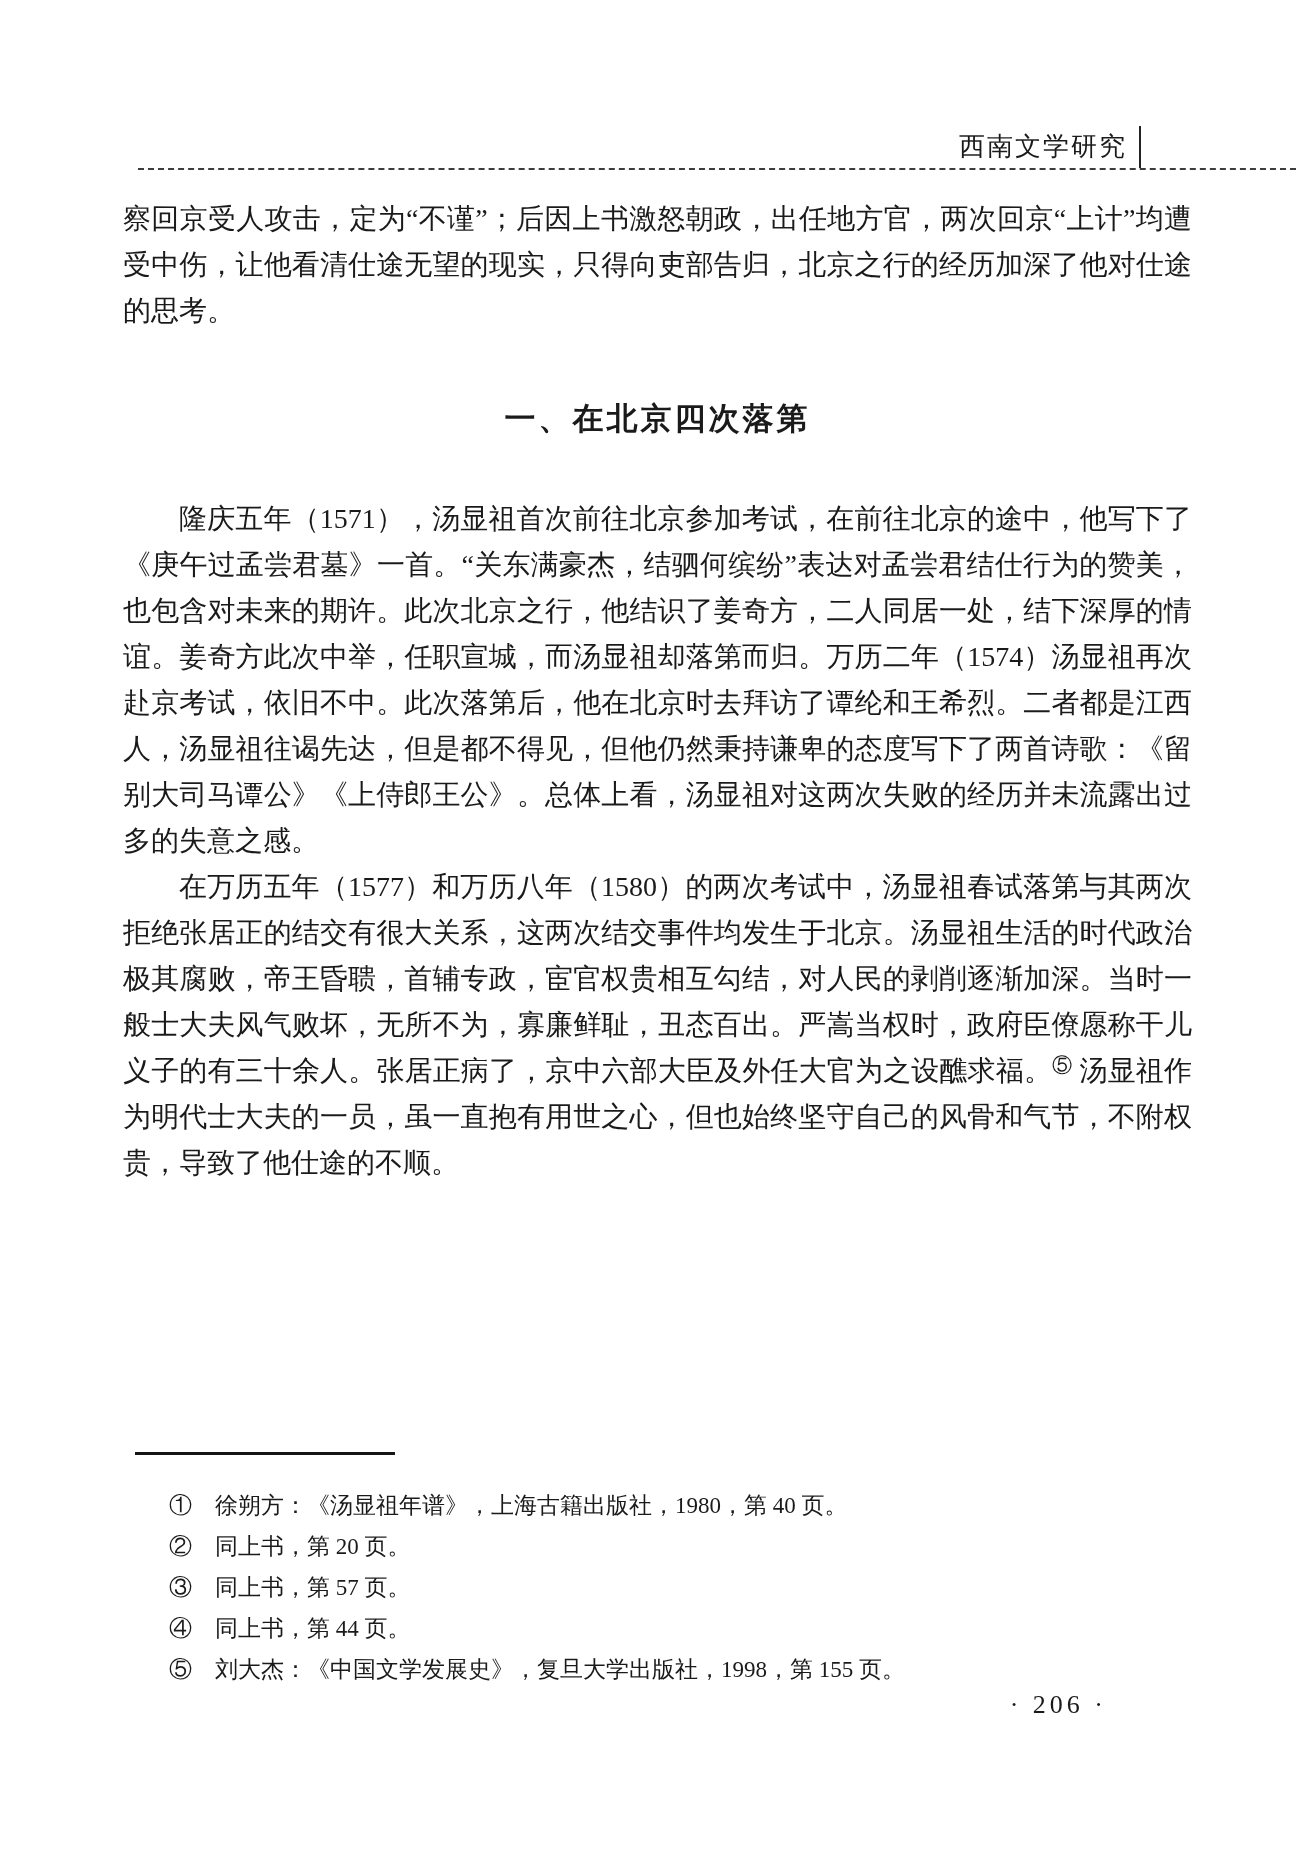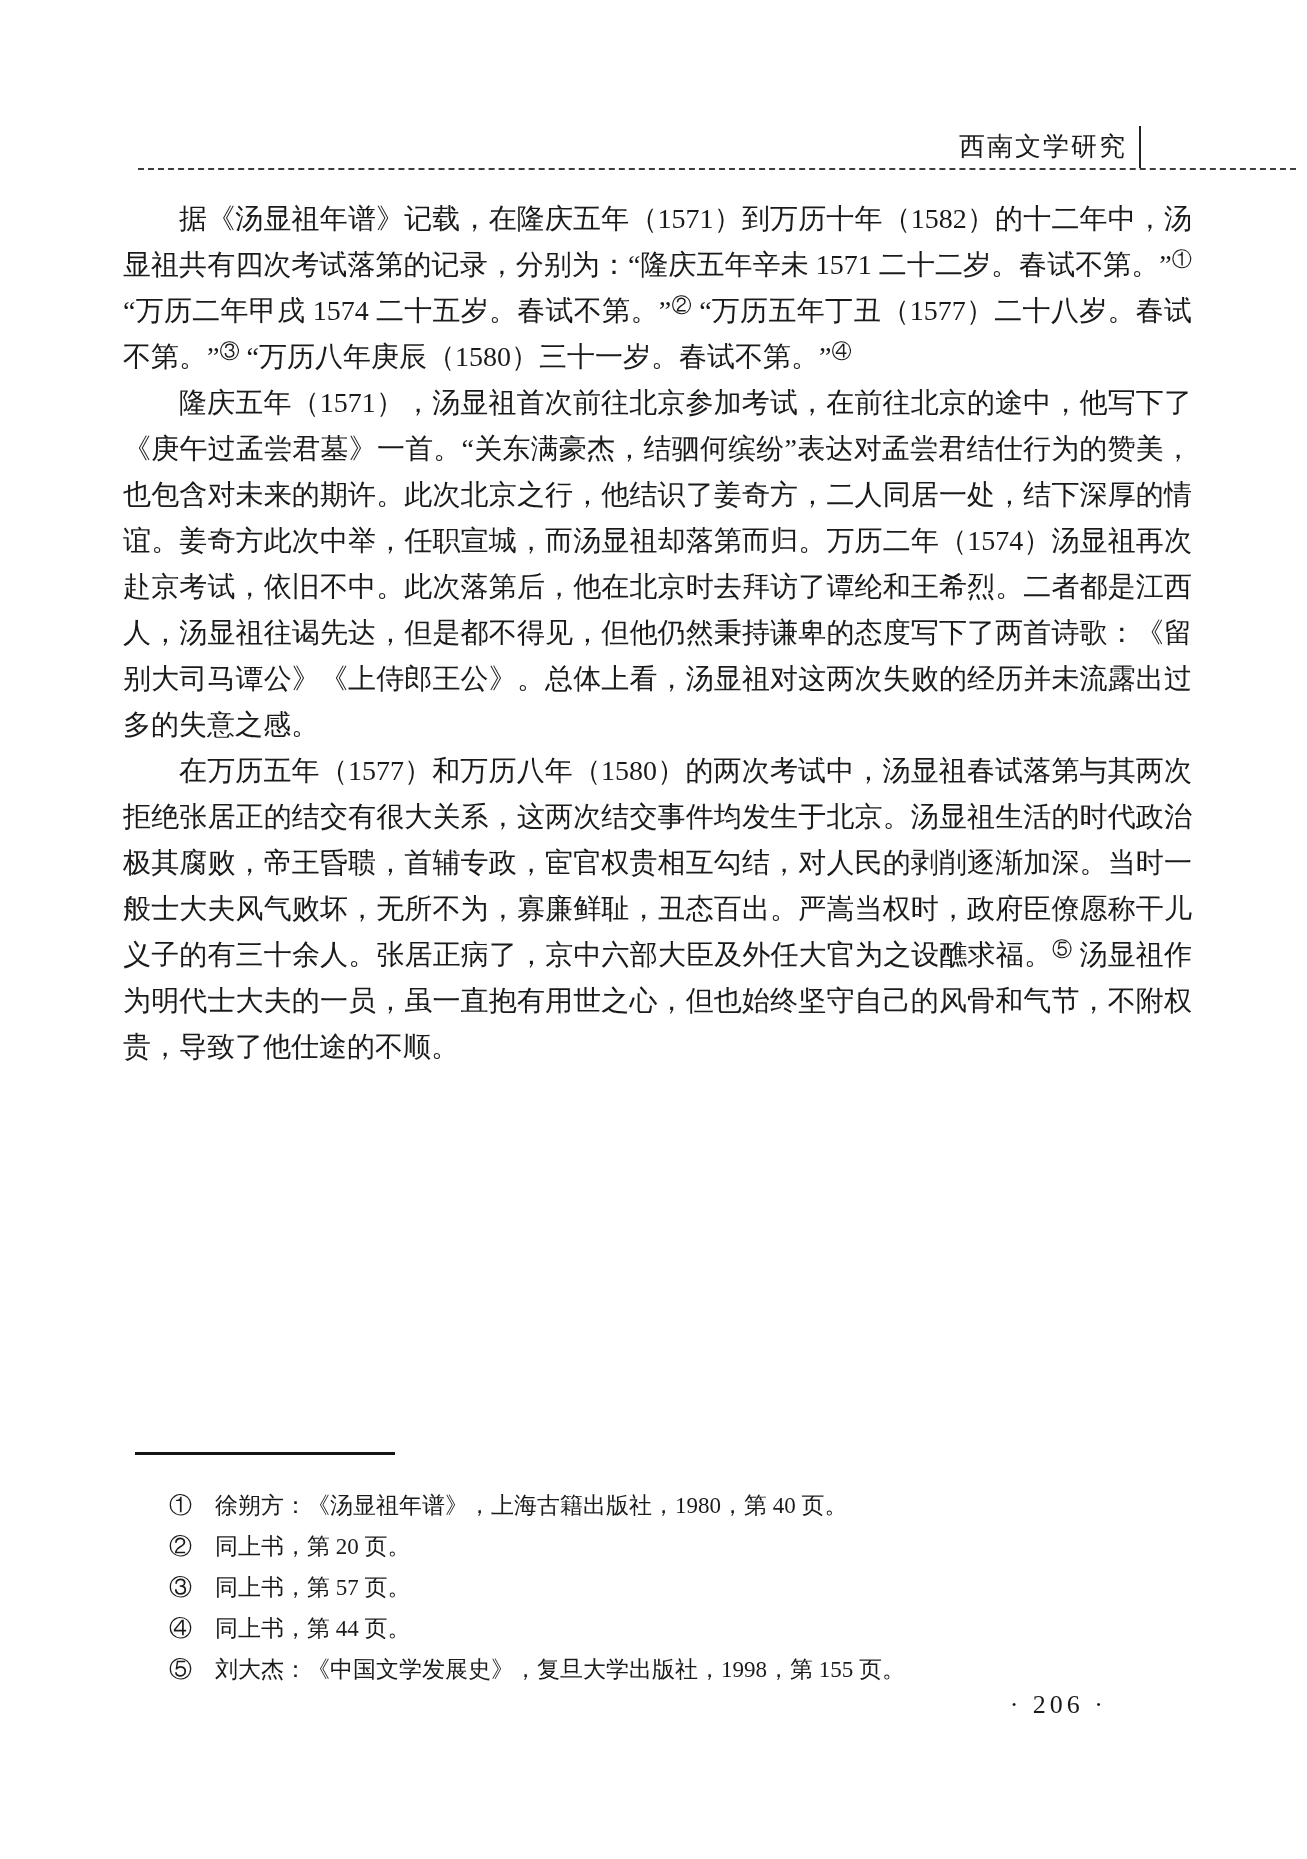--- a/index.html
+++ b/index.html
@@ -97,21 +97,22 @@
 <body>
 
 <div class="page">
 
   <div class="header">
     <span class="journal-title">西南文学研究</span>
   </div>
 
   <div class="main" id="article-body">
 
-      <p class="body-para indent">据《汤显祖年谱》记载，在隆庆五年（1571）到万历十年（1582）的十二年中，汤显祖共有四次考试落第的记录，分别为：“隆庆五年辛未 1571 二十二岁。春试不第。”<span class="sup-note">①</span> “万历二年甲戌 1574 二十五岁。春试不第。”<span class="sup-note">②</span> “万历五年丁丑（1577）二十八岁。春试不第。”<span class="sup-note">③</span> “万历八年庚辰（1580）三十一岁。春试不第。”<span class="sup-note">④</span></p>
+  <p class="body-para">察回京受人攻击，定为“不谨”；后因上书激怒朝政，出任地方官，两次回京“上计”均遭受中伤，让他看清仕途无望的现实，只得向吏部告归，北京之行的经历加深了他对仕途的思考。</p>
+      <h2 class="section-heading">一、在北京四次落第</h2>
       <p class="body-para indent">隆庆五年（1571），汤显祖首次前往北京参加考试，在前往北京的途中，他写下了《庚午过孟尝君墓》一首。“关东满豪杰，结驷何缤纷”表达对孟尝君结仕行为的赞美，也包含对未来的期许。此次北京之行，他结识了姜奇方，二人同居一处，结下深厚的情谊。姜奇方此次中举，任职宣城，而汤显祖却落第而归。万历二年（1574）汤显祖再次赴京考试，依旧不中。此次落第后，他在北京时去拜访了谭纶和王希烈。二者都是江西人，汤显祖往谒先达，但是都不得见，但他仍然秉持谦卑的态度写下了两首诗歌：《留别大司马谭公》《上侍郎王公》。总体上看，汤显祖对这两次失败的经历并未流露出过多的失意之感。</p>
       <p class="body-para indent">在万历五年（1577）和万历八年（1580）的两次考试中，汤显祖春试落第与其两次拒绝张居正的结交有很大关系，这两次结交事件均发生于北京。汤显祖生活的时代政治极其腐败，帝王昏聩，首辅专政，宦官权贵相互勾结，对人民的剥削逐渐加深。当时一般士大夫风气败坏，无所不为，寡廉鲜耻，丑态百出。严嵩当权时，政府臣僚愿称干儿义子的有三十余人。张居正病了，京中六部大臣及外任大官为之设醮求福。<span class="sup-note">⑤</span> 汤显祖作为明代士大夫的一员，虽一直抱有用世之心，但也始终坚守自己的风骨和气节，不附权贵，导致了他仕途的不顺。</p>
     </div>
 
   <div class="footnote-area">
     <hr class="fn-rule">
     <div id="footnote-list">
 
     <div class="footnote">
           <span class="fn-num">①</span>

